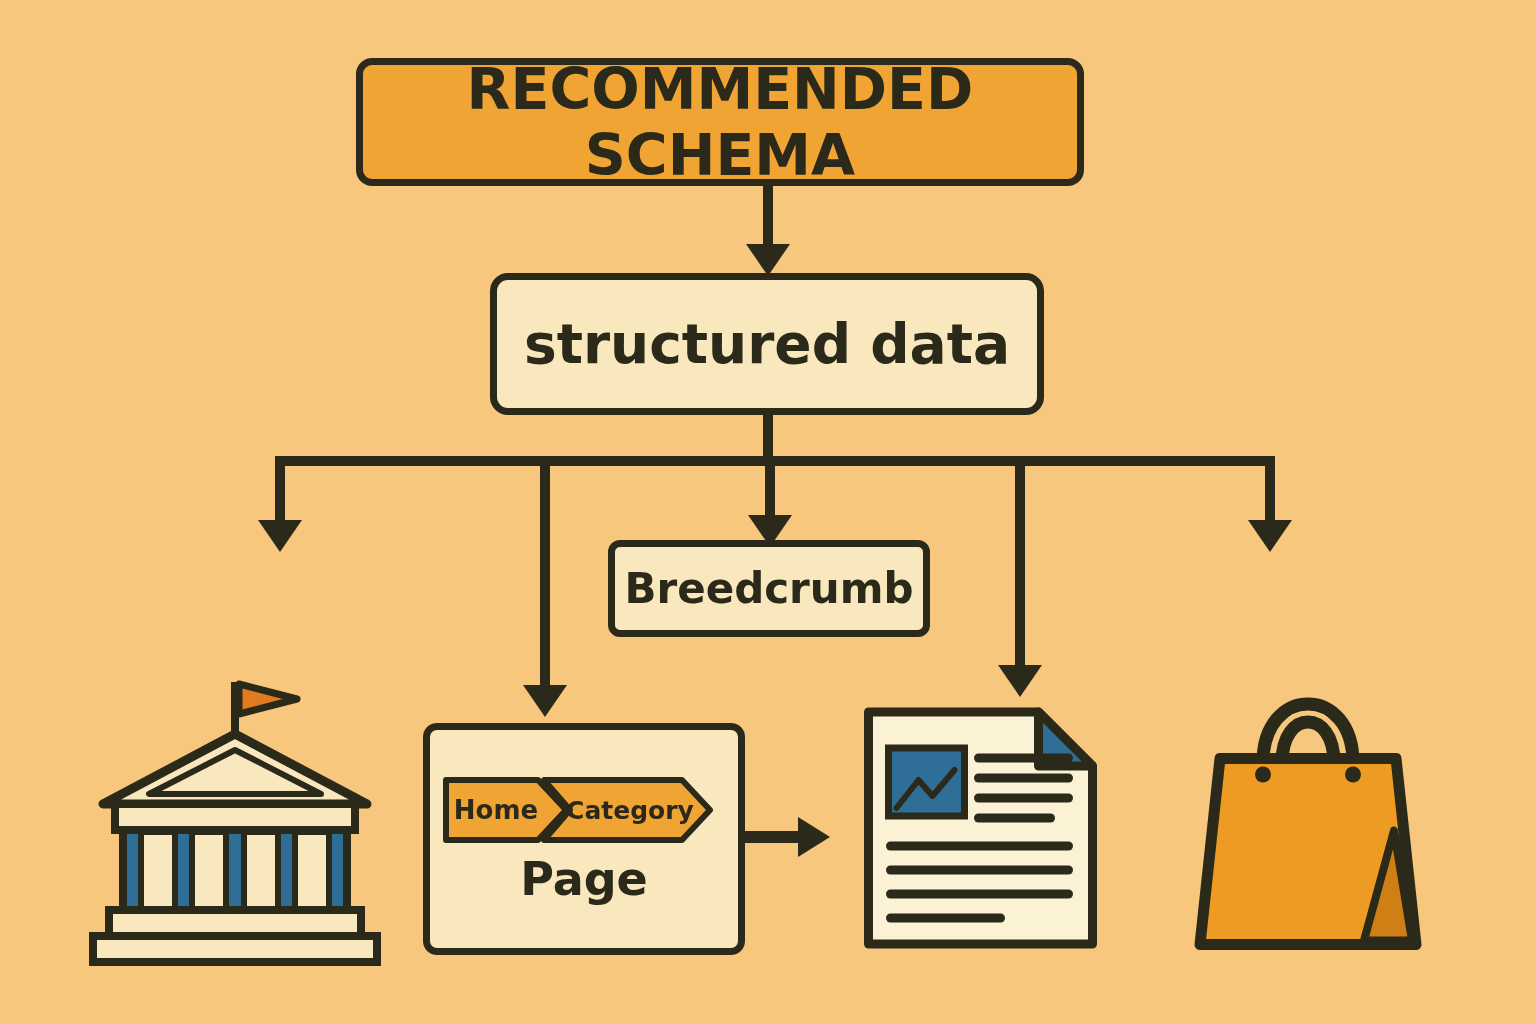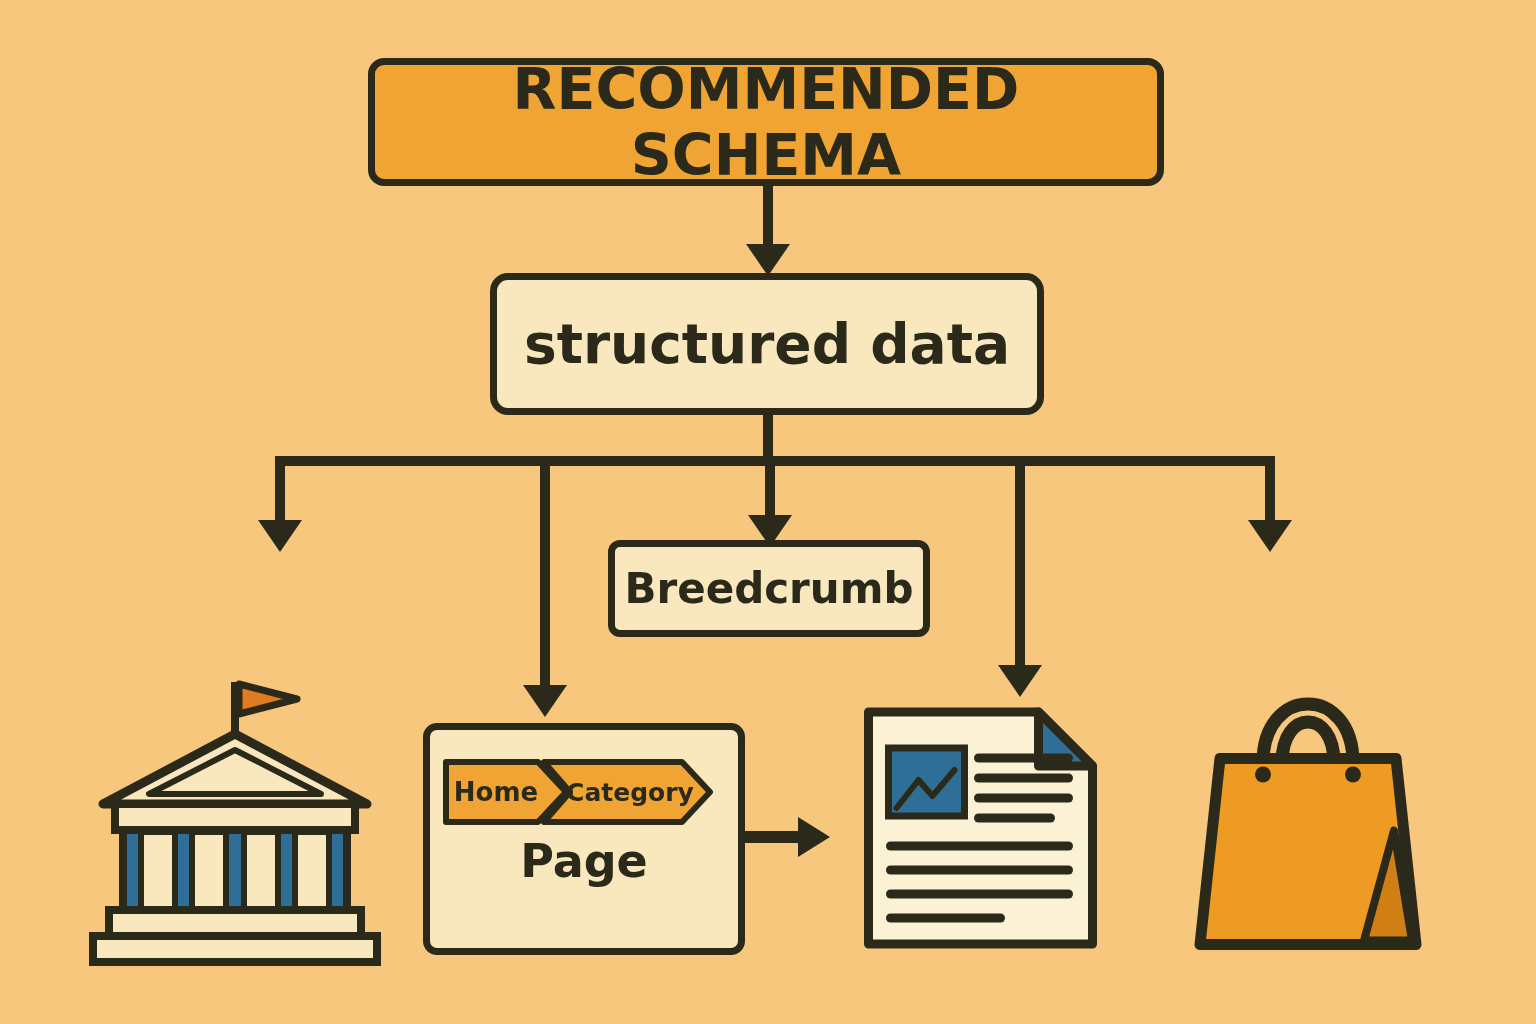--- a/index.html
+++ b/index.html
@@ -10,28 +10,28 @@
     color:#2B2A1A;
   }
   .box{
     position:absolute;box-sizing:border-box;
     border:7px solid #2B2A1A;
     display:flex;align-items:center;justify-content:center;
     font-weight:700;text-align:center;
   }
   .box-orange{background:#F0A433;border-radius:16px;}
   .box-cream{background:#F9E7BE;border-radius:18px;}
-  .title-box{left:368px;top:58px;width:796px;height:128px;font-size:57px;letter-spacing:0px;}
+  .title-box{left:356px;top:58px;width:728px;height:128px;font-size:57px;letter-spacing:0px;}
   .root-box{left:490px;top:273px;width:554px;height:142px;font-size:55px;text-align:right;}
   .node-box{border-radius:12px;font-size:42px;}
   .org-box{left:113px;top:555px;width:322px;height:97px;}
   .bc-box{left:608px;top:540px;width:322px;height:97px;}
   .art-box{left:1128px;top:555px;width:288px;height:97px;}
   .page-box{left:423px;top:723px;width:322px;height:232px;border-radius:14px;
-    flex-direction:column;justify-content:flex-start;padding-top:26px;}
+    flex-direction:column;justify-content:flex-start;padding-top:44px;}
   .page-label{font-size:46px;font-weight:700;margin-top:6px;}
 
   .vline,.hline{position:absolute;background:#2B2A1A;}
   .arrow-down{position:absolute;width:0;height:0;
     border-left:22px solid transparent;border-right:22px solid transparent;
     border-top:32px solid #2B2A1A;}
   .arrow-right{position:absolute;width:0;height:0;
     border-top:20px solid transparent;border-bottom:20px solid transparent;
     border-left:32px solid #2B2A1A;}
   .icon{position:absolute;}

